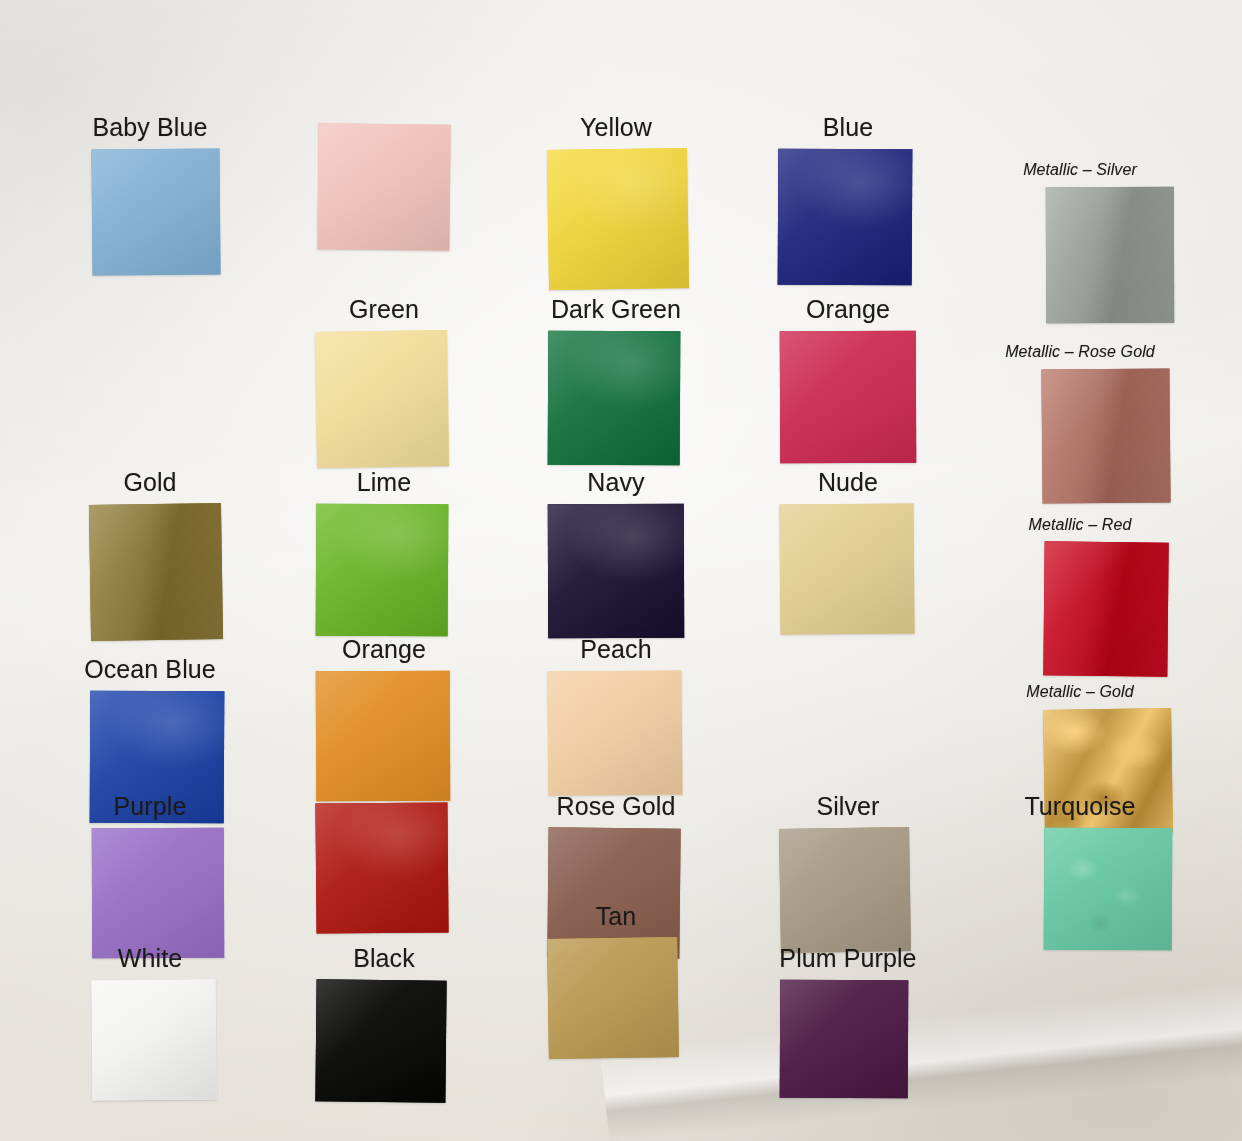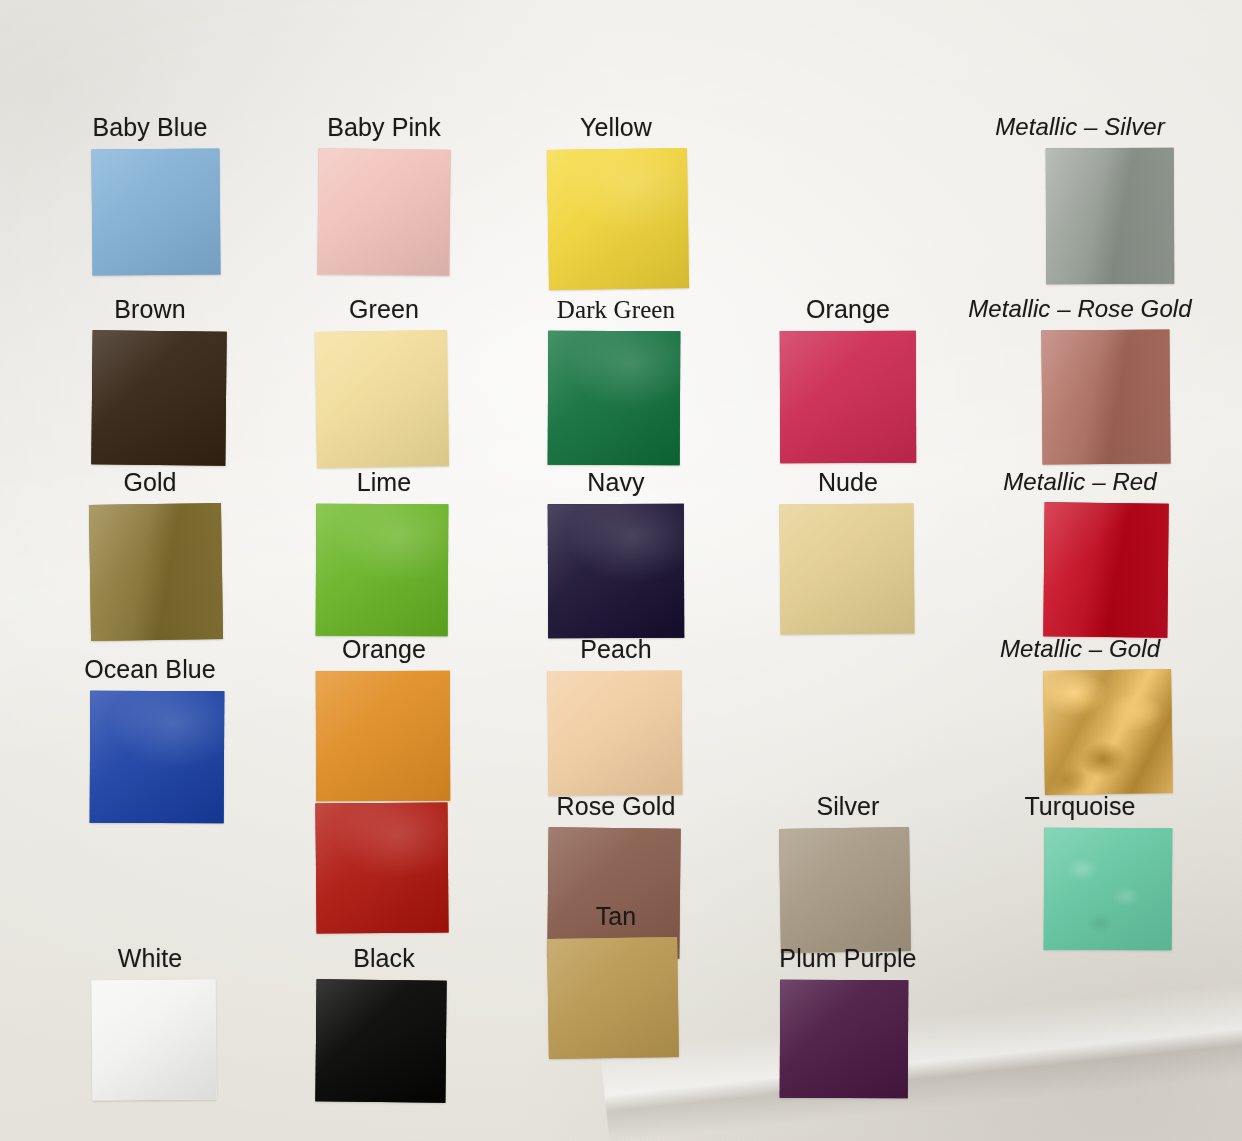--- a/index.html
+++ b/index.html
@@ -62,21 +62,21 @@
   .cell-label {
     display: block;
     text-align: center;
     font-size: 25px;
     line-height: 1.0;
     color: #1b1a18;
     letter-spacing: 0.1px;
     white-space: nowrap;
     text-shadow: 0 0 1px rgba(60,58,54,0.30);
   }
-  .cell-label.wide { font-size: 24px; font-style: italic; }
+  .cell-label.wide { font-size: 16px; font-style: italic; margin-top: 47px; }
   .swatch-wrap {
     position: relative;
     width: 132px;
     margin: 9px auto 0 auto;
   }
   .swatch {
     position: relative;
     width: 132px;
     height: 132px;
     overflow: hidden;
@@ -106,60 +106,59 @@
   <div id="grid">
       <div class="cell" style="left: 34px; top: 115px;">
         <span class="cell-label">Baby Blue</span>
         <div class="swatch-wrap" style="width: 132px; margin-left: auto; margin-right: auto;">
           <div class="swatch tilt-a" style="width: 128px; height: 126px; margin-left: 8px; background: linear-gradient(160deg, rgb(138, 182, 217) 0%, rgb(133, 177, 212) 50%, rgb(124, 168, 203) 100%) rgb(133, 177, 212);">
             <div class="gloss"></div>
           </div>
         </div>
       </div>
       <div class="cell" style="left: 268px; top: 115px;">
-        <span class="cell-label">Baby Pink</span>
         <div class="swatch-wrap" style="width: 132px; margin-left: auto; margin-right: auto;">
           <div class="swatch tilt-b" style="width: 132px; height: 126px; margin-left: 0px; background: linear-gradient(160deg, rgb(244, 200, 193) 0%, rgb(239, 195, 188) 50%, rgb(230, 186, 179) 100%) rgb(239, 195, 188);">
             <div class="gloss"></div>
           </div>
         </div>
       </div>
       <div class="cell" style="left: 500px; top: 115px;">
         <span class="cell-label">Yellow</span>
         <div class="swatch-wrap" style="width: 132px; margin-left: auto; margin-right: auto;">
           <div class="swatch tilt-c" style="width: 140px; height: 140px; margin-left: -2px; background: radial-gradient(70% 50% at 62% 24%, rgba(255, 255, 255, 0.16) 0%, rgba(255, 255, 255, 0) 70%), linear-gradient(150deg, rgb(247, 220, 72) 0%, rgb(239, 212, 64) 45%, rgb(225, 198, 50) 100%) rgb(239, 212, 64);">
             <div class="gloss"></div>
           </div>
         </div>
       </div>
+      <div class="cell" style="left: 732px; top: 115px;">
+        <span class="cell-label">Blue</span>
+        <div class="swatch-wrap" style="width: 132px; margin-left: auto; margin-right: auto;">
+          <div class="swatch tilt-d" style="width: 134px; height: 136px; margin-left: -4px; background: radial-gradient(70% 50% at 62% 24%, rgba(255, 255, 255, 0.16) 0%, rgba(255, 255, 255, 0) 70%), linear-gradient(150deg, rgb(45, 52, 136) 0%, rgb(37, 44, 128) 45%, rgb(23, 30, 114) 100%) rgb(37, 44, 128);">
+            <div class="gloss"></div>
+          </div>
+        </div>
+      </div>
       <div class="cell" style="left: 964px; top: 115px;">
         <span class="cell-label wide">Metallic – Silver</span>
         <div class="swatch-wrap" style="width: 132px; margin-left: auto; margin-right: auto;">
           <div class="swatch tilt-e" style="width: 128px; height: 136px; margin-left: 32px; background: linear-gradient(100deg, rgb(170, 177, 169) 0%, rgb(152, 159, 151) 40%, rgb(132, 139, 131) 58%, rgb(146, 153, 145) 100%) rgb(156, 163, 155);">
             <div class="gloss"></div>
           </div>
         </div>
       </div>
-      <div class="cell" style="left: 34px; top: 297px;">
-        <span class="cell-label">Brown</span>
-        <div class="swatch-wrap" style="width: 132px; margin-left: auto; margin-right: auto;">
-          <div class="swatch tilt-b" style="width: 134px; height: 134px; margin-left: 8px; background: linear-gradient(160deg, rgb(63, 47, 32) 0%, rgb(58, 42, 27) 50%, rgb(49, 33, 18) 100%) rgb(58, 42, 27);">
-            <div class="gloss"></div>
-          </div>
-        </div>
-      </div>
       <div class="cell" style="left: 268px; top: 297px;">
         <span class="cell-label">Green</span>
         <div class="swatch-wrap" style="width: 132px; margin-left: auto; margin-right: auto;">
           <div class="swatch tilt-c" style="width: 132px; height: 136px; margin-left: -2px; background: linear-gradient(160deg, rgb(245, 225, 161) 0%, rgb(240, 220, 156) 50%, rgb(231, 211, 147) 100%) rgb(240, 220, 156);">
             <div class="gloss"></div>
           </div>
         </div>
       </div>
-      <div class="cell" style="left: 500px; top: 297px; font-family: Liberation Serif, serif;">
+      <div class="cell" style="left: 500px; top: 297px;">
         <span class="cell-label">Dark Green</span>
         <div class="swatch-wrap" style="width: 132px; margin-left: auto; margin-right: auto;">
           <div class="swatch tilt-d" style="width: 132px; height: 134px; margin-left: -2px; background: radial-gradient(70% 50% at 62% 24%, rgba(255, 255, 255, 0.16) 0%, rgba(255, 255, 255, 0) 70%), linear-gradient(150deg, rgb(35, 125, 76) 0%, rgb(27, 117, 68) 45%, rgb(13, 103, 54) 100%) rgb(27, 117, 68);">
             <div class="gloss"></div>
           </div>
         </div>
       </div>
       <div class="cell" style="left: 732px; top: 297px;">
         <span class="cell-label">Orange</span>
         <div class="swatch-wrap" style="width: 132px; margin-left: auto; margin-right: auto;">
@@ -241,20 +240,28 @@
         </div>
       </div>
       <div class="cell" style="left: 964px; top: 637px;">
         <span class="cell-label wide">Metallic – Gold</span>
         <div class="swatch-wrap" style="width: 132px; margin-left: auto; margin-right: auto;">
           <div class="swatch tilt-c" style="width: 128px; height: 124px; margin-left: 30px; background: radial-gradient(42% 30% at 24% 18%, rgb(251, 207, 121) 0%, rgba(0, 0, 0, 0) 62%), radial-gradient(36% 26% at 72% 34%, rgb(245, 201, 115) 0%, rgba(0, 0, 0, 0) 58%), radial-gradient(30% 24% at 46% 72%, rgb(173, 129, 43) 0%, rgba(0, 0, 0, 0) 60%), radial-gradient(26% 20% at 16% 88%, rgb(185, 141, 55) 0%, rgba(0, 0, 0, 0) 64%), linear-gradient(118deg, rgb(237, 193, 107) 0%, rgb(189, 145, 59) 34%, rgb(243, 199, 113) 56%, rgb(181, 137, 51) 78%, rgb(229, 185, 99) 100%) rgb(215, 171, 85);">
             <div class="gloss"></div>
           </div>
         </div>
       </div>
+      <div class="cell" style="left: 34px; top: 794px;">
+        <span class="cell-label">Purple</span>
+        <div class="swatch-wrap" style="width: 132px; margin-left: auto; margin-right: auto;">
+          <div class="swatch tilt-e" style="width: 132px; height: 130px; margin-left: 8px; background: linear-gradient(160deg, rgb(159, 119, 203) 0%, rgb(154, 114, 198) 50%, rgb(145, 105, 189) 100%) rgb(154, 114, 198);">
+            <div class="gloss"></div>
+          </div>
+        </div>
+      </div>
       <div class="cell" style="left: 268px; top: 794px;">
         <div class="swatch-wrap" style="width: 132px; margin-left: auto; margin-right: auto;">
           <div class="swatch tilt-a" style="width: 132px; height: 130px; margin-left: -2px; background: radial-gradient(70% 50% at 62% 24%, rgba(255, 255, 255, 0.16) 0%, rgba(255, 255, 255, 0) 70%), linear-gradient(150deg, rgb(184, 40, 32) 0%, rgb(176, 32, 24) 45%, rgb(162, 18, 10) 100%) rgb(176, 32, 24);">
             <div class="gloss"></div>
           </div>
         </div>
       </div>
       <div class="cell" style="left: 500px; top: 794px;">
         <span class="cell-label">Rose Gold</span>
         <div class="swatch-wrap" style="width: 132px; margin-left: auto; margin-right: auto;">

